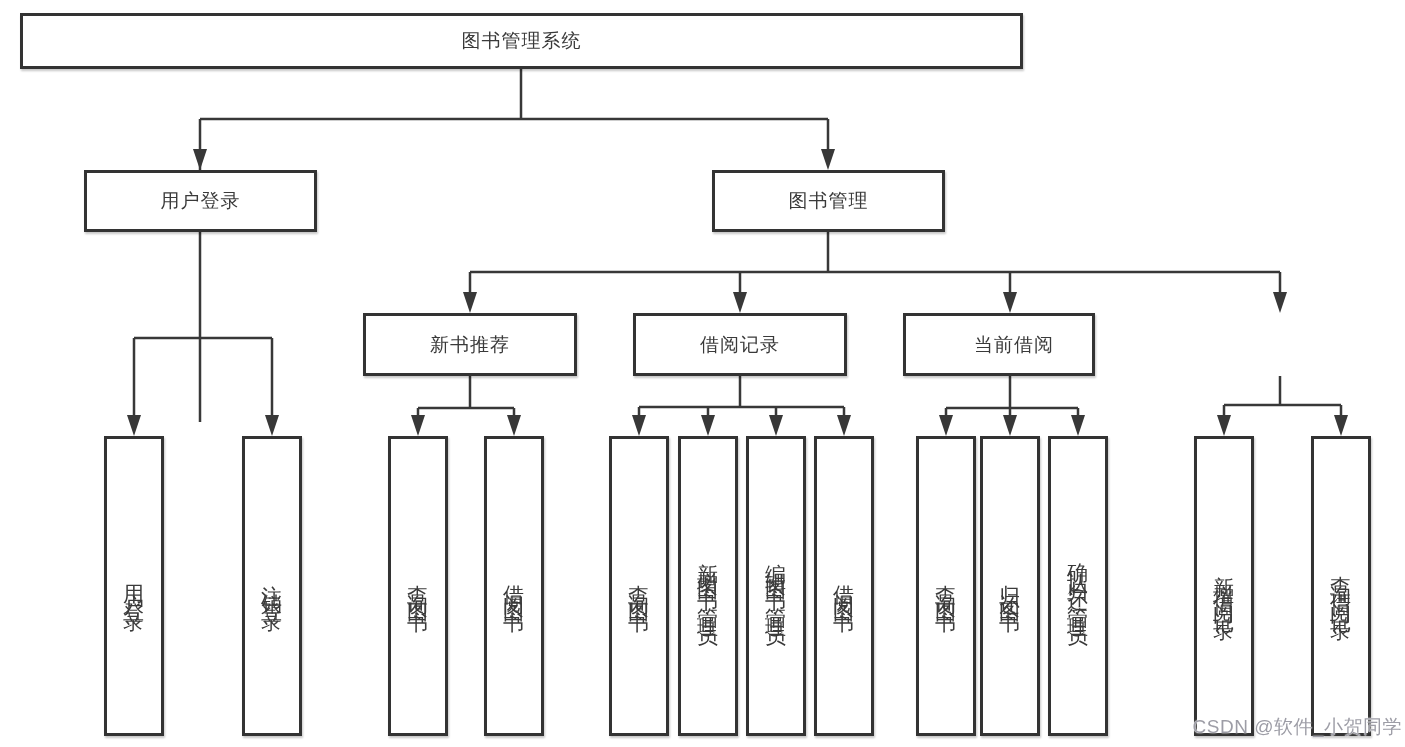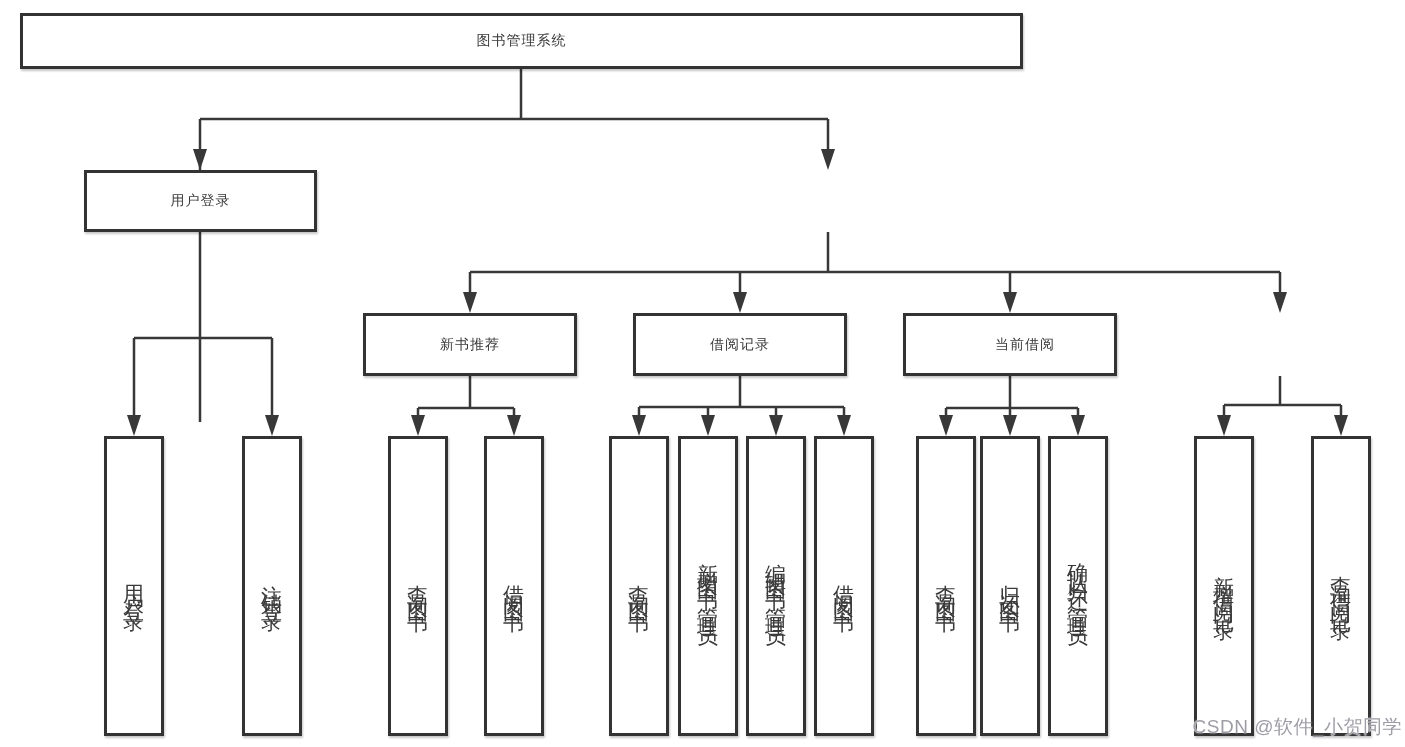--- a/index.html
+++ b/index.html
@@ -27,39 +27,39 @@
     box-sizing: border-box;
     background: #ffffff;
     border: 3px solid #333333;
     box-shadow: 1px 2px 2px rgba(0,0,0,0.22);
     z-index: 2;
     display: flex;
     align-items: center;
     justify-content: center;
   }
   .node.h {
-    font-size: 14px;
+    font-size: 19px;
     letter-spacing: 1px;
     text-align: right;
   }
   .node.v .vtext {
     writing-mode: vertical-rl;
     text-orientation: mixed;
     font-size: 21px;
     letter-spacing: 9px;
     line-height: 1;
     white-space: nowrap;
   }
   
   #n-root        { left: 20px;   top: 13px;  width: 1003px; height: 56px; }
   #n-user-login  { left: 84px;   top: 170px; width: 233px;  height: 62px; }
   #n-book-mgmt   { left: 712px;  top: 170px; width: 233px;  height: 62px; }
   #n-nbr         { left: 363px;  top: 313px; width: 214px;  height: 63px; }
   #n-bb          { left: 633px;  top: 313px; width: 214px;  height: 63px; }
-  #n-cb          { left: 903px;  top: 313px; width: 214px;  height: 63px; padding-left: 30px; }
+  #n-cb          { left: 903px;  top: 313px; width: 192px;  height: 63px; padding-left: 30px; }
   #n-br          { left: 1173px; top: 313px; width: 214px;  height: 63px; }
   
   .leaf { top: 436px; width: 60px; height: 300px; }
   #l-ul1 { left: 104px; }
   #l-ul2 { left: 242px; }
   #l-nbr1 { left: 388px; }
   #l-nbr2 { left: 484px; }
   #l-bb1 { left: 609px; }
   #l-bb2 { left: 678px; }
   #l-bb3 { left: 746px; }
@@ -121,20 +121,23 @@
     <polygon fill="#383838" stroke="none" points="1334,415 1348,415 1341,436"></polygon>
   </svg>
 
   <div class="node h" id="n-root">
     <span>图书管理系统</span>
   </div>
 
   <div class="node h" id="n-user-login">
     <span>用户登录</span>
   </div>
+  <div class="node h" id="n-book-mgmt">
+    <span>图书管理</span>
+  </div>
 
   <div class="node h" id="n-nbr">
     <span>新书推荐</span>
   </div>
   <div class="node h" id="n-bb">
     <span>借阅记录</span>
   </div>
   <div class="node h" id="n-cb">
     <span>当前借阅</span>
   </div>

